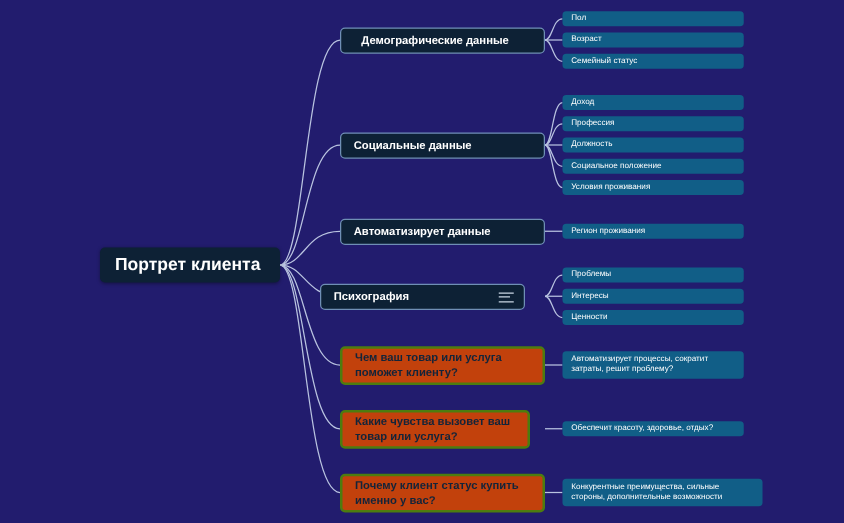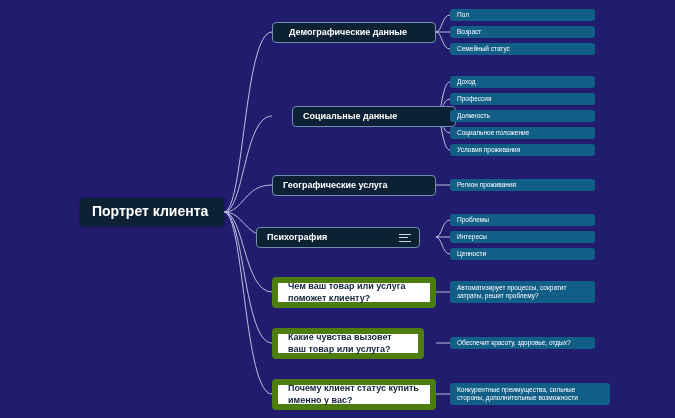--- a/index.html
+++ b/index.html
@@ -45,23 +45,23 @@
   }
   .branch-node {
     background: #0d2135;
     color: #ffffff;
     font-size: 9px;
     font-weight: bold;
     padding: 0 10px;
     border: 1px solid #6f8fb5;
   }
   .branch-node.pink {
-    background: #ffffff;
+    background: #c2410c;
     color: #13243a;
-    border: 6px solid #4d7c0f;
+    border: 2px solid #4d7c0f;
   }
   .leaf-node {
     background: #115e87;
     color: #ffffff;
     font-size: 6.5px;
     padding: 0 7px;
     border-radius: 3px;
   }
   .leaf-node.tall {
     align-items: center;
@@ -134,41 +134,41 @@
   <div class="node leaf-node" style="left:450px; top:9px; width:145px; height:12px;">
     <span>Пол</span>
   </div>
   <div class="node leaf-node" style="left:450px; top:26px; width:145px; height:12px;">
     <span>Возраст</span>
   </div>
   <div class="node leaf-node" style="left:450px; top:43px; width:145px; height:12px;">
     <span>Семейный статус</span>
   </div>
 
-  <div class="node branch-node" style="left:272px; top:106px; width:164px; height:21px;margin-left:20px;">
+  <div class="node branch-node" style="left:272px; top:106px; width:164px; height:21px;">
     <span>Социальные данные</span>
   </div>
   <div class="node leaf-node" style="left:450px; top:76px; width:145px; height:12px;">
     <span>Доход</span>
   </div>
   <div class="node leaf-node" style="left:450px; top:93px; width:145px; height:12px;">
     <span>Профессия</span>
   </div>
   <div class="node leaf-node" style="left:450px; top:110px; width:145px; height:12px;">
     <span>Должность</span>
   </div>
   <div class="node leaf-node" style="left:450px; top:127px; width:145px; height:12px;">
     <span>Социальное положение</span>
   </div>
   <div class="node leaf-node" style="left:450px; top:144px; width:145px; height:12px;">
     <span>Условия проживания</span>
   </div>
 
   <div class="node branch-node" style="left:272px; top:175px; width:164px; height:21px;">
-    <span>Географические услуга</span>
+    <span>Автоматизирует данные</span>
   </div>
   <div class="node leaf-node" style="left:450px; top:179px; width:145px; height:12px;">
     <span>Регион проживания</span>
   </div>
 
   <div class="node branch-node" style="left:256px; top:227px; width:164px; height:21px; position:absolute;">
     <span>Психография</span>
     <span class="menu-icon">
       <i></i>
         <i></i>

